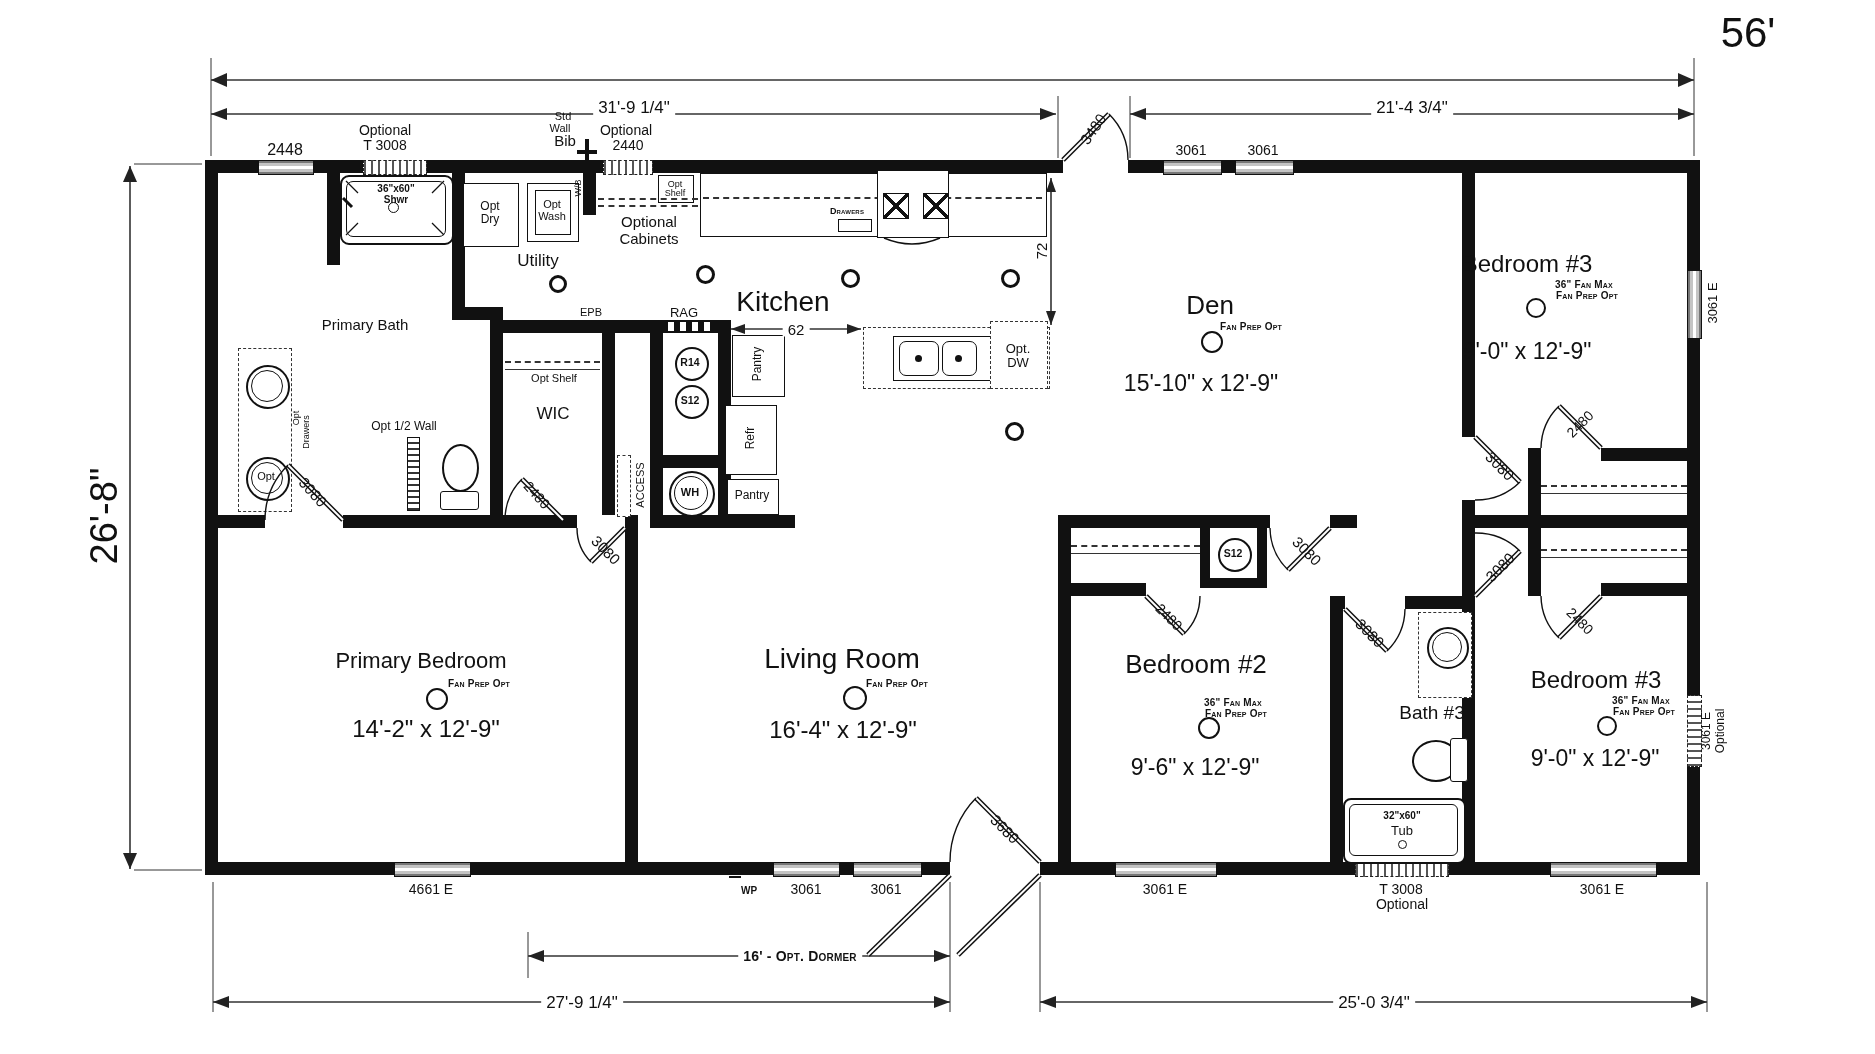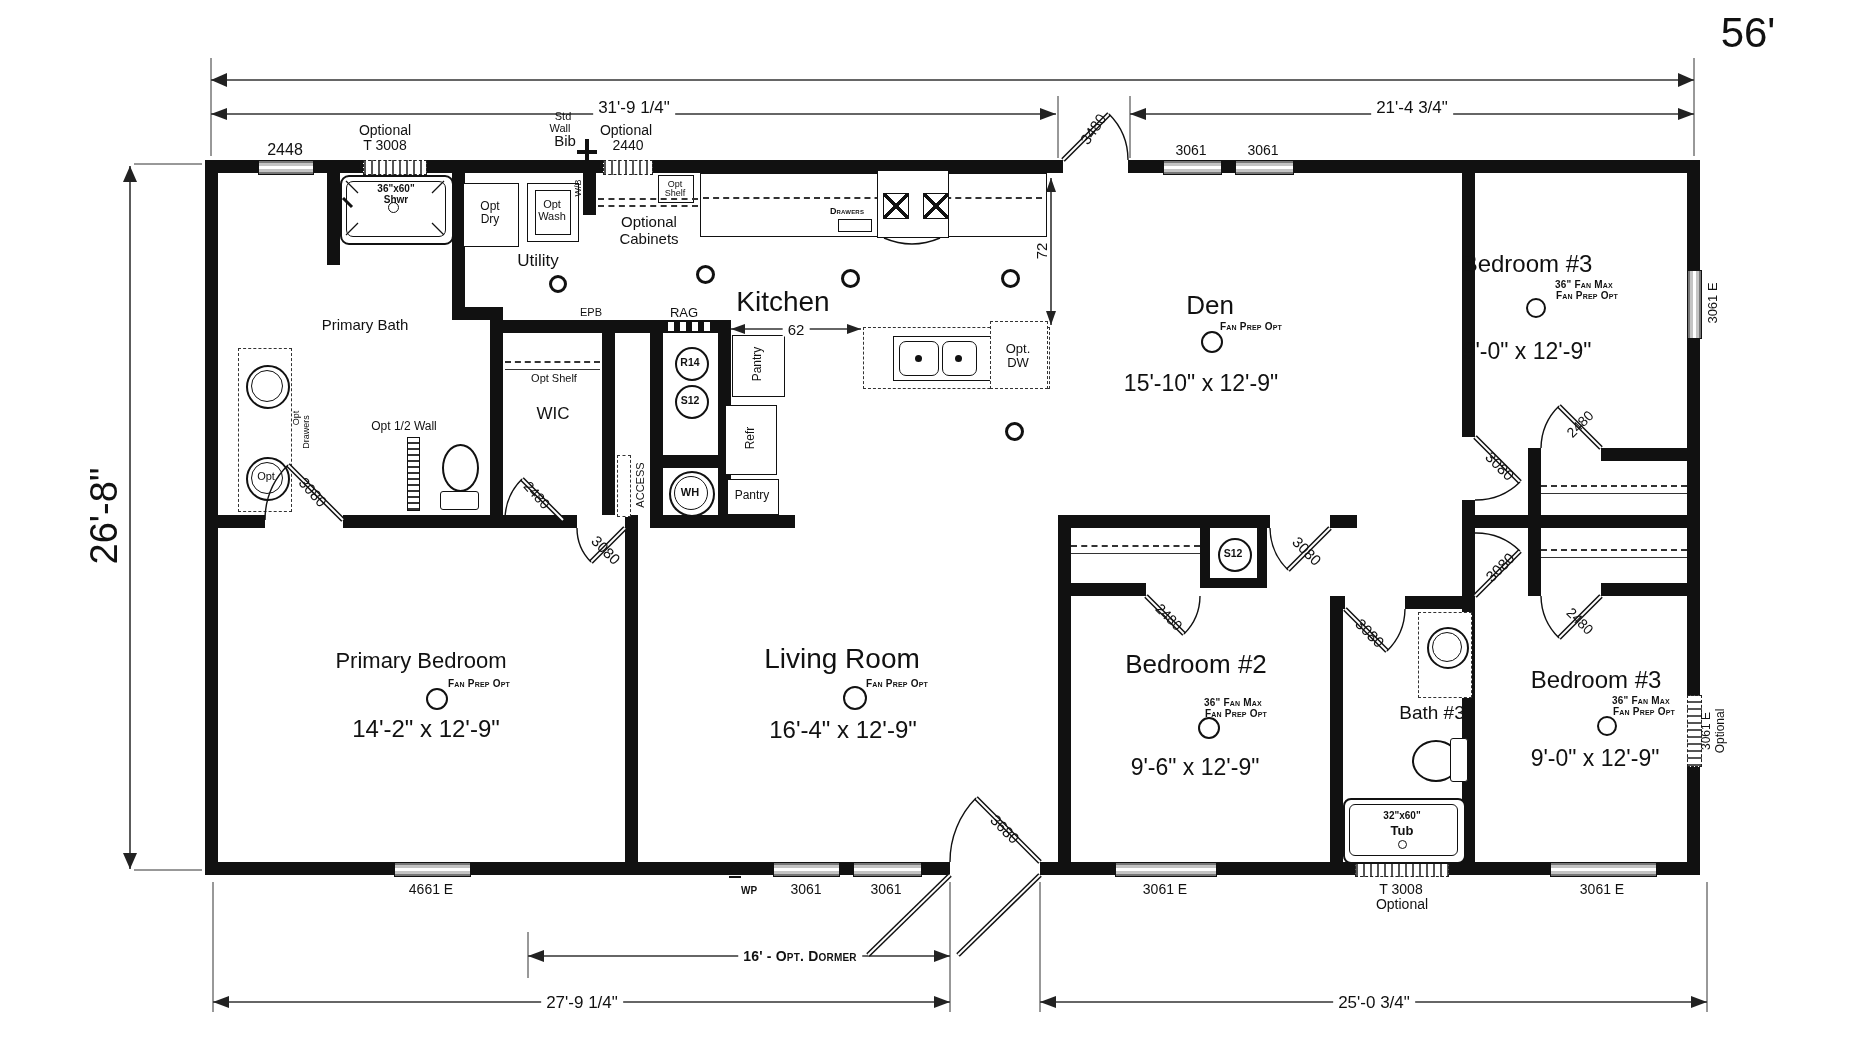--- a/index.html
+++ b/index.html
@@ -377,15 +377,15 @@
   <div class="lb" style="left:1233px;top:553px;font-size:10.5px;font-weight:700">S12</div>
   <div class="lb" style="left:640px;top:485px;font-size:11px;transform:translate(-50%,-50%) rotate(-90deg)">ACCESS</div>
   <div class="lb" style="left:591px;top:312px;font-size:11px">EPB</div>
   <div class="lb" style="left:578px;top:188px;font-size:9px;transform:translate(-50%,-50%) rotate(-90deg)">W/B</div>
   <div class="lb" style="left:554px;top:378px;font-size:11px;background:#fff;padding:0 3px">Opt Shelf</div>
   <div class="lb" style="left:404px;top:426px;font-size:12px">Opt 1/2 Wall</div>
   <div class="lb" style="left:296px;top:418px;font-size:9px;transform:translate(-50%,-50%) rotate(-90deg)">Opt</div>
   <div class="lb" style="left:306px;top:432px;font-size:9px;transform:translate(-50%,-50%) rotate(-90deg)">Drawers</div>
   <div class="lb" style="left:266px;top:476px;font-size:11px">Opt</div>
   <div class="lb" style="left:1402px;top:816px;font-size:10px;font-weight:700">32"x60"</div>
-  <div class="lb" style="left:1402px;top:830px;font-size:13px;font-weight:700">Tub</div>
+  <div class="lb" style="left:1402px;top:830px;font-size:13px;font-weight:400">Tub</div>
 
 </div>
 
 </body></html>

